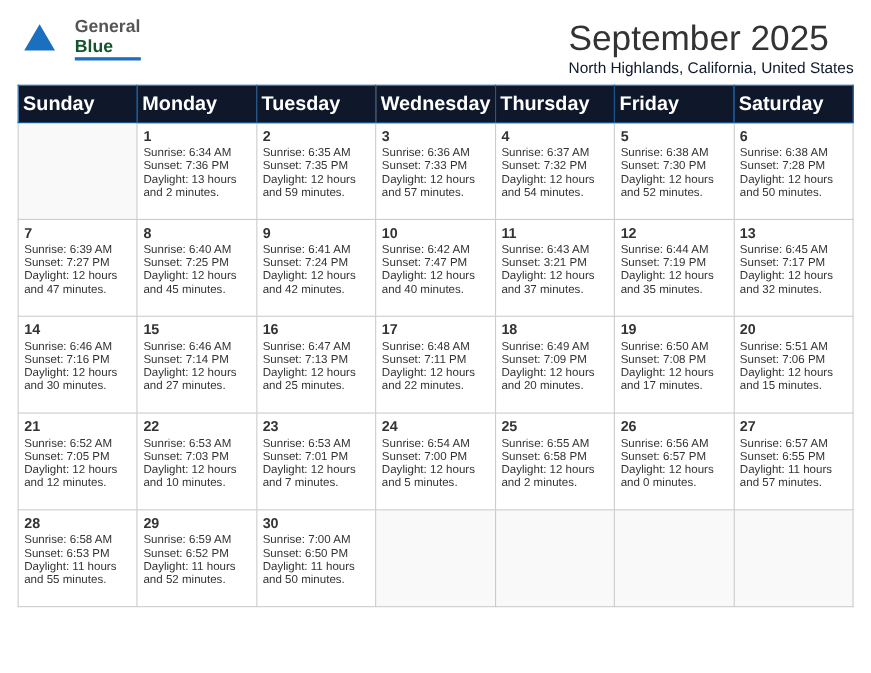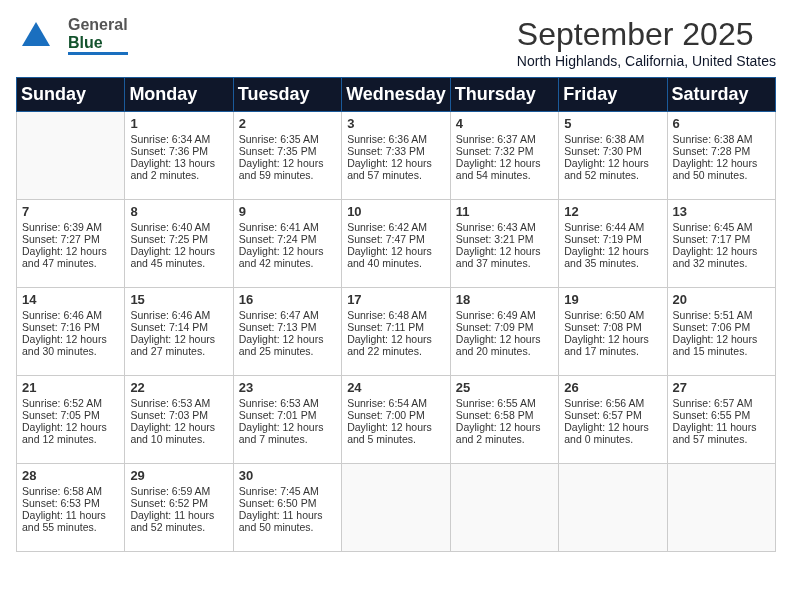--- a/index.html
+++ b/index.html
@@ -308,21 +308,21 @@
           <div>Daylight: 11 hours and 55 minutes.</div>
         </td>
         <td>
           <span class="day-num">29</span>
           <div>Sunrise: 6:59 AM</div>
           <div>Sunset: 6:52 PM</div>
           <div>Daylight: 11 hours and 52 minutes.</div>
         </td>
         <td>
           <span class="day-num">30</span>
-          <div>Sunrise: 7:45 AM</div>
+          <div>Sunrise: 7:00 AM</div>
           <div>Sunset: 6:50 PM</div>
           <div>Daylight: 11 hours and 50 minutes.</div>
         </td>
         <td class="empty-cell"></td>
         <td class="empty-cell"></td>
         <td class="empty-cell"></td>
         <td class="empty-cell"></td>
       </tr>
     </tbody>
 </table>

